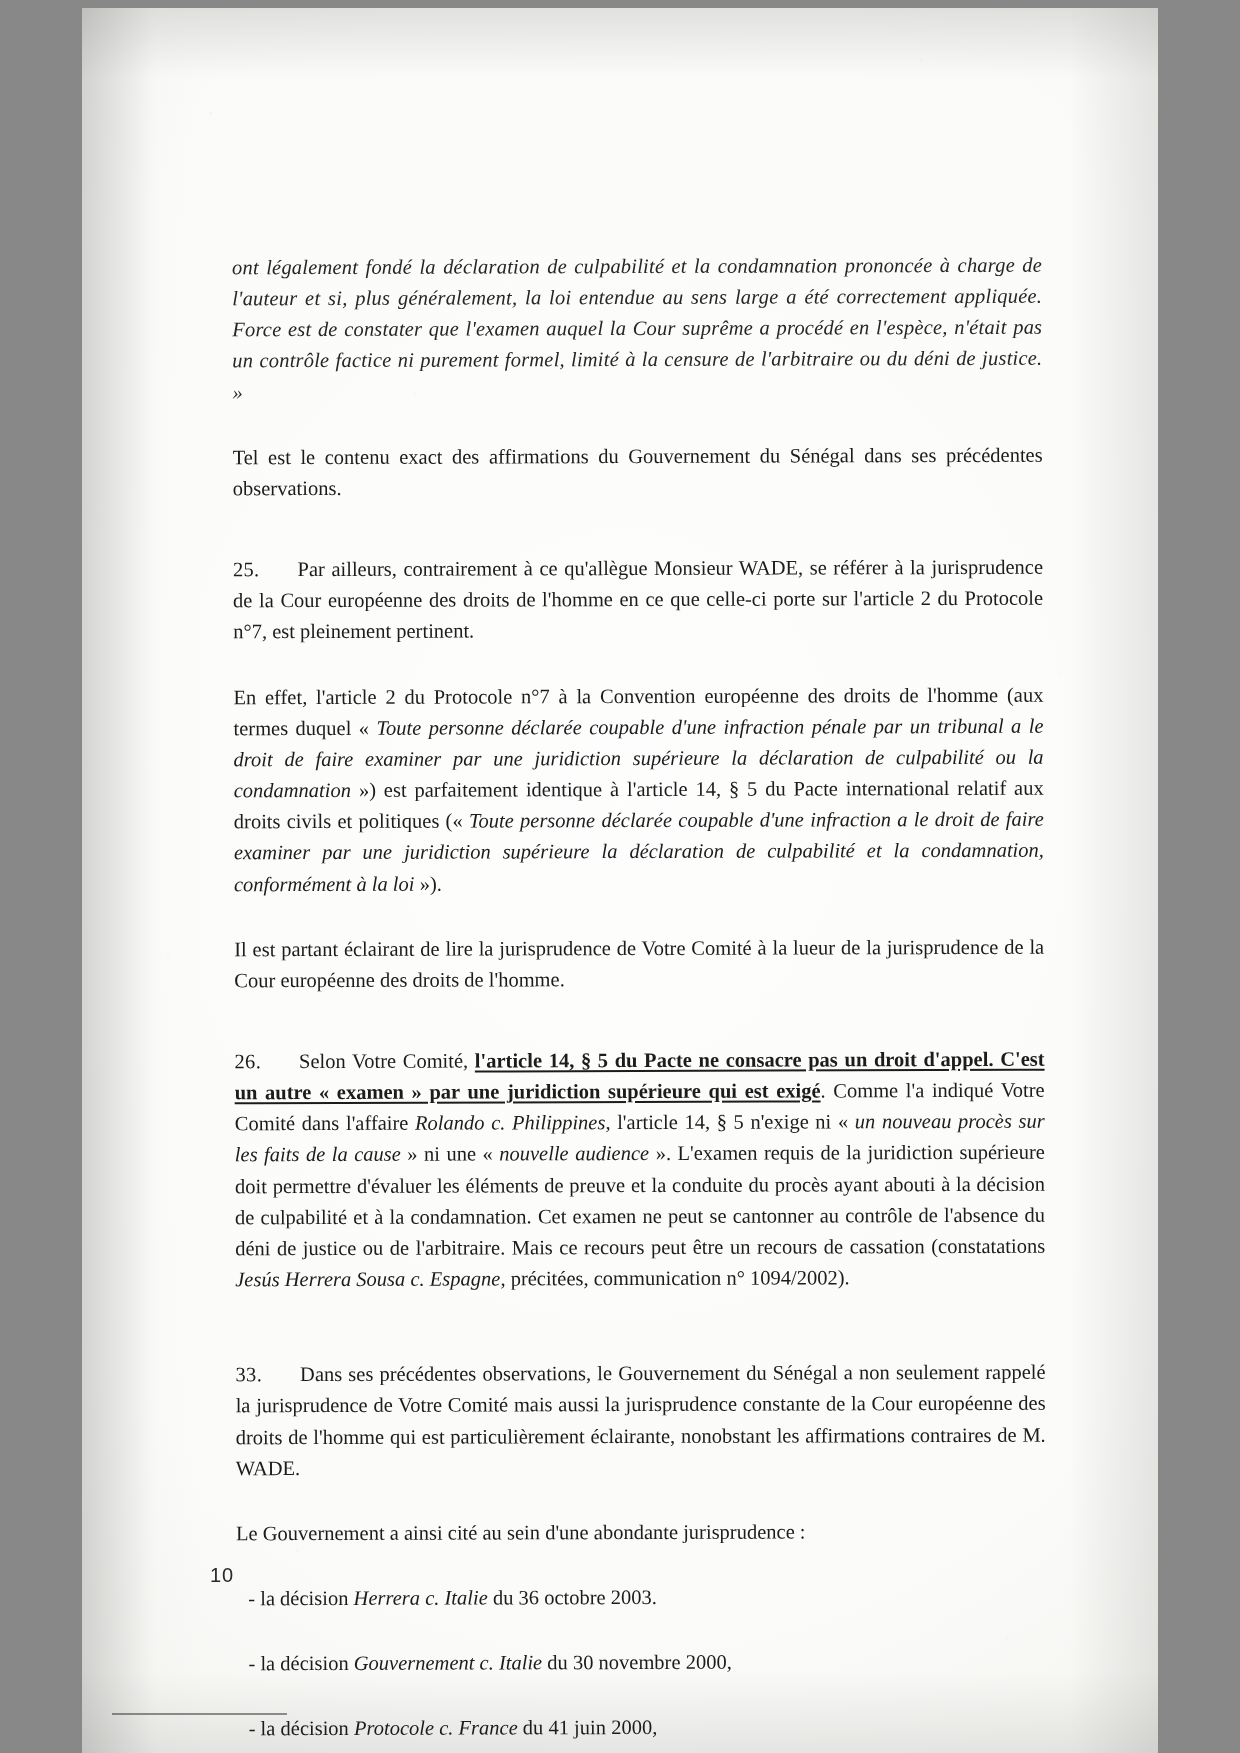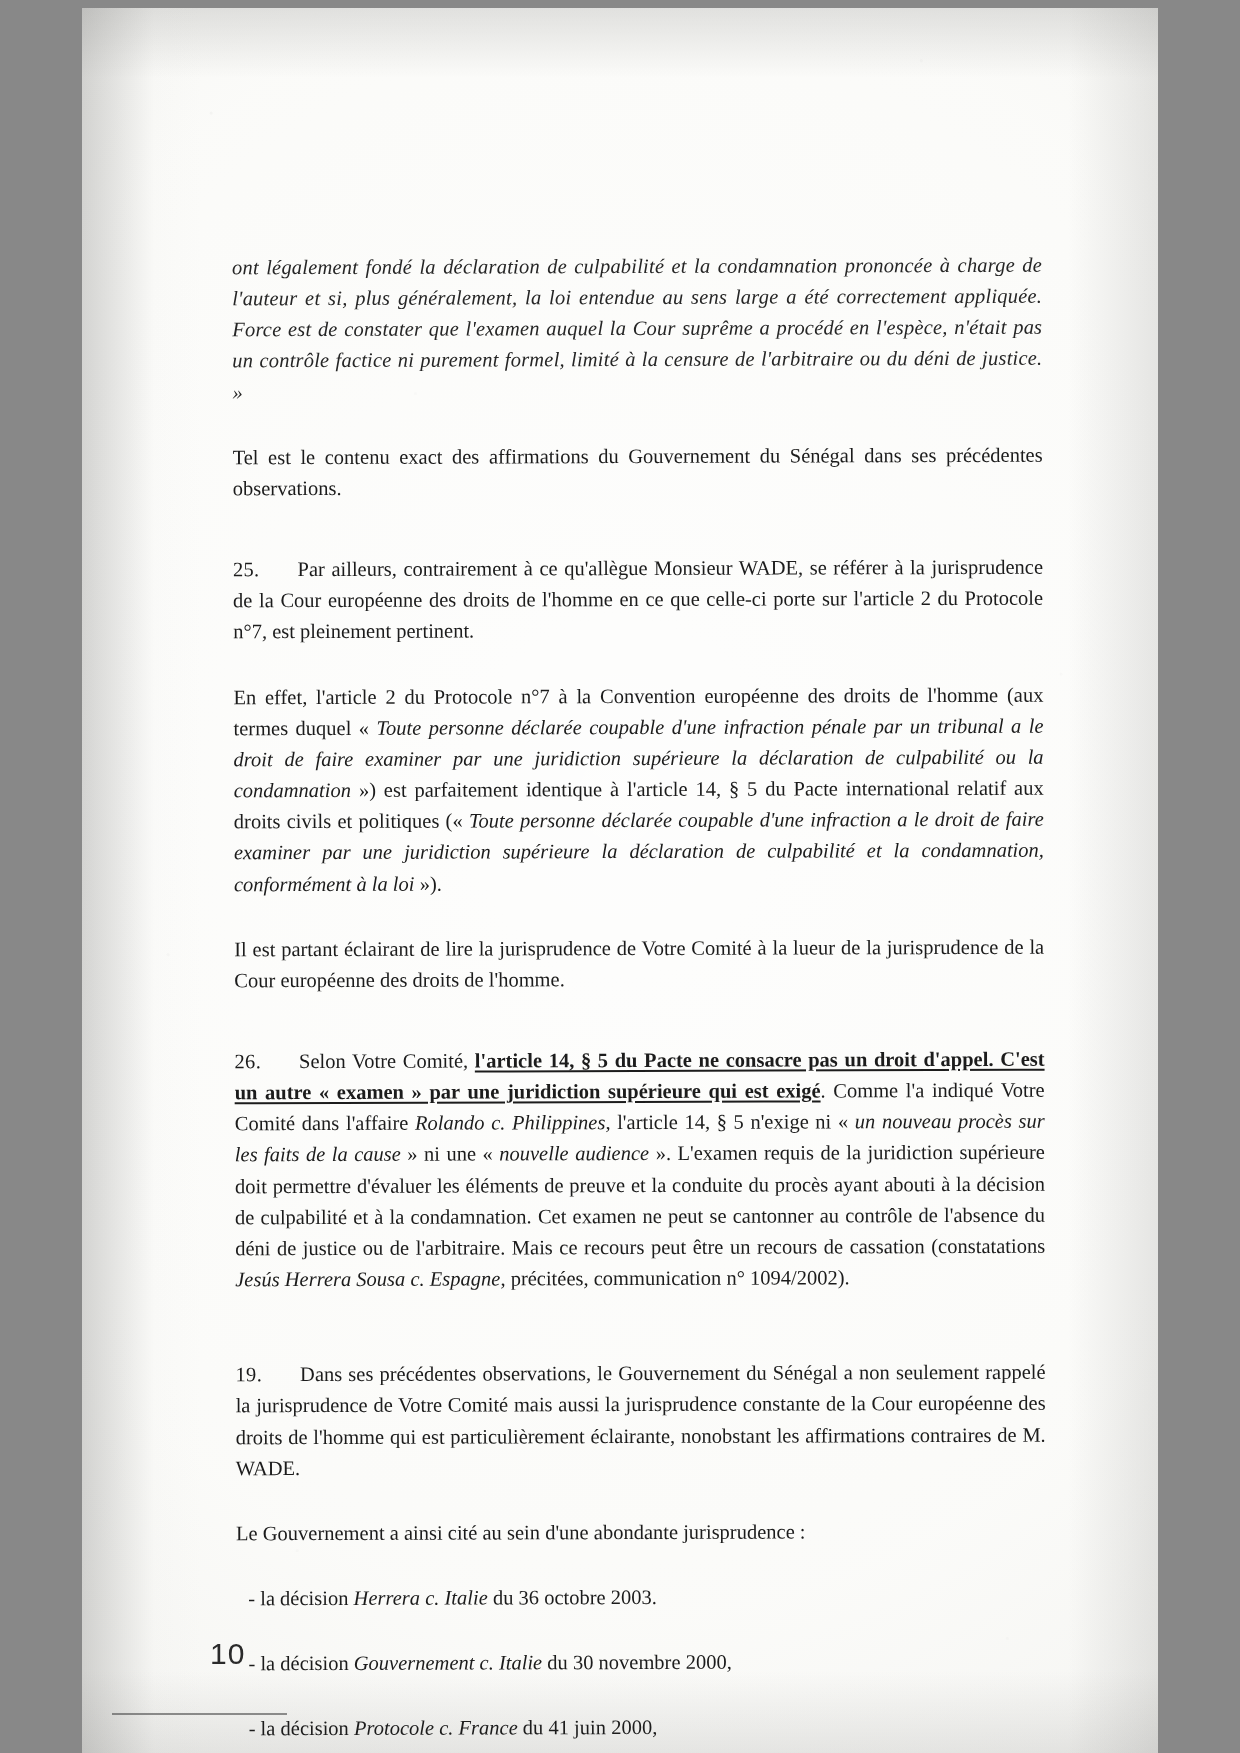--- a/index.html
+++ b/index.html
@@ -111,22 +111,22 @@
     margin: 0 0 34px 0;
     font-size: 20.5px;
     line-height: 1.5;
     text-align: left;
     margin-left: 12px;
   }
 
   .page-number {
     position: absolute;
     left: 128px;
-    top: 1629px;
-    font-size: 30px;
+    top: 1556px;
+    font-size: 20px;
     font-family: "Liberation Sans", sans-serif;
     color: #2a2a2a;
     letter-spacing: 1px;
   }
 
   .bottom-rule {
     position: absolute;
     left: 30px;
     top: 1705px;
     width: 175px;
@@ -178,21 +178,21 @@
 
     <div class="spacer-md"></div>
 
     <p class="block">
       <span class="num">26.</span><span class="gap-num"></span><span>Selon Votre Comité, </span><span class="ul-bold">l'article 14, § 5 du Pacte ne consacre pas un droit d'appel. C'est un autre « examen » par une juridiction supérieure qui est exigé</span><span>. Comme l'a indiqué Votre Comité dans l'affaire </span><em class="it">Rolando c. Philippines</em><span>, l'article 14, § 5 n'exige ni « </span><em class="it">un nouveau procès sur les faits de la cause</em><span> » ni une « </span><em class="it">nouvelle audience</em><span> ». L'examen requis de la juridiction supérieure doit permettre d'évaluer les éléments de preuve et la conduite du procès ayant abouti à la décision de culpabilité et à la condamnation. Cet examen ne peut se cantonner au contrôle de l'absence du déni de justice ou de l'arbitraire. Mais ce recours peut être un recours de cassation (constatations </span><em class="it">Jesús Herrera Sousa c. Espagne</em><span>, précitées, communication n° 1094/2002).</span>
     </p>
 
     <div class="spacer-lg"></div>
 
     <p class="block">
-      <span class="num">19.</span><span class="gap-num"></span><span>Dans ses précédentes observations, le Gouvernement du Sénégal a non seulement rappelé la jurisprudence de Votre Comité mais aussi la jurisprudence constante de la Cour européenne des droits de l'homme qui est particulièrement éclairante, nonobstant les affirmations contraires de M. WADE.</span>
+      <span class="num">33.</span><span class="gap-num"></span><span>Dans ses précédentes observations, le Gouvernement du Sénégal a non seulement rappelé la jurisprudence de Votre Comité mais aussi la jurisprudence constante de la Cour européenne des droits de l'homme qui est particulièrement éclairante, nonobstant les affirmations contraires de M. WADE.</span>
     </p>
 
     <div class="spacer-sm"></div>
 
     <p class="block">Le Gouvernement a ainsi cité au sein d'une abondante jurisprudence :</p>
 
     <div class="spacer-sm"></div>
 
     <div>
       <p class="list-line">

